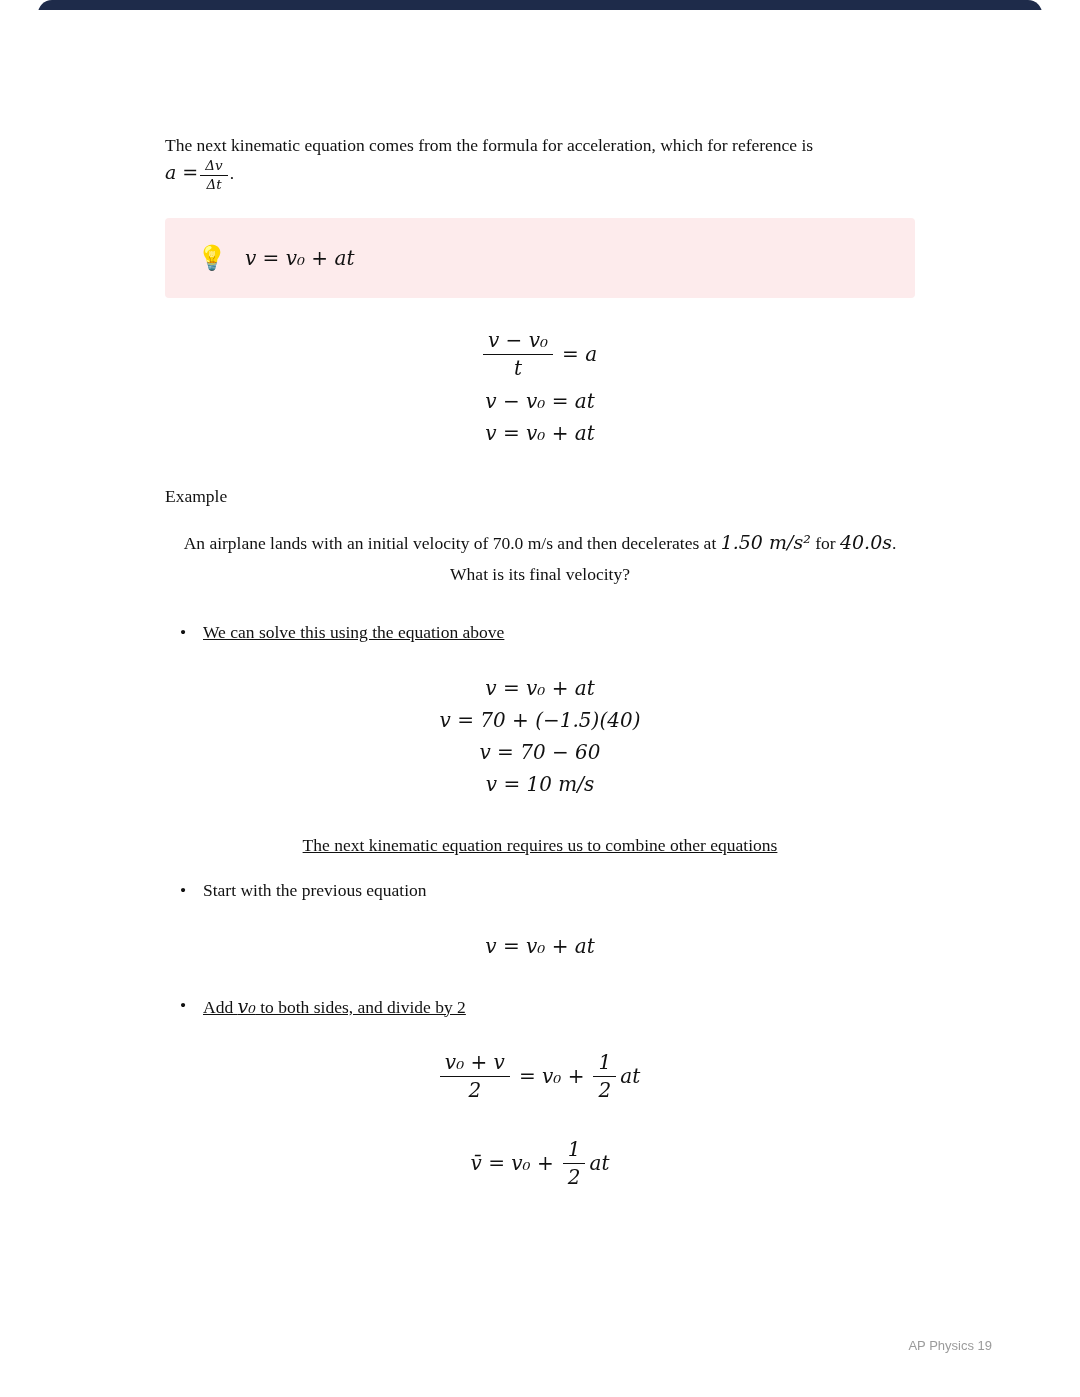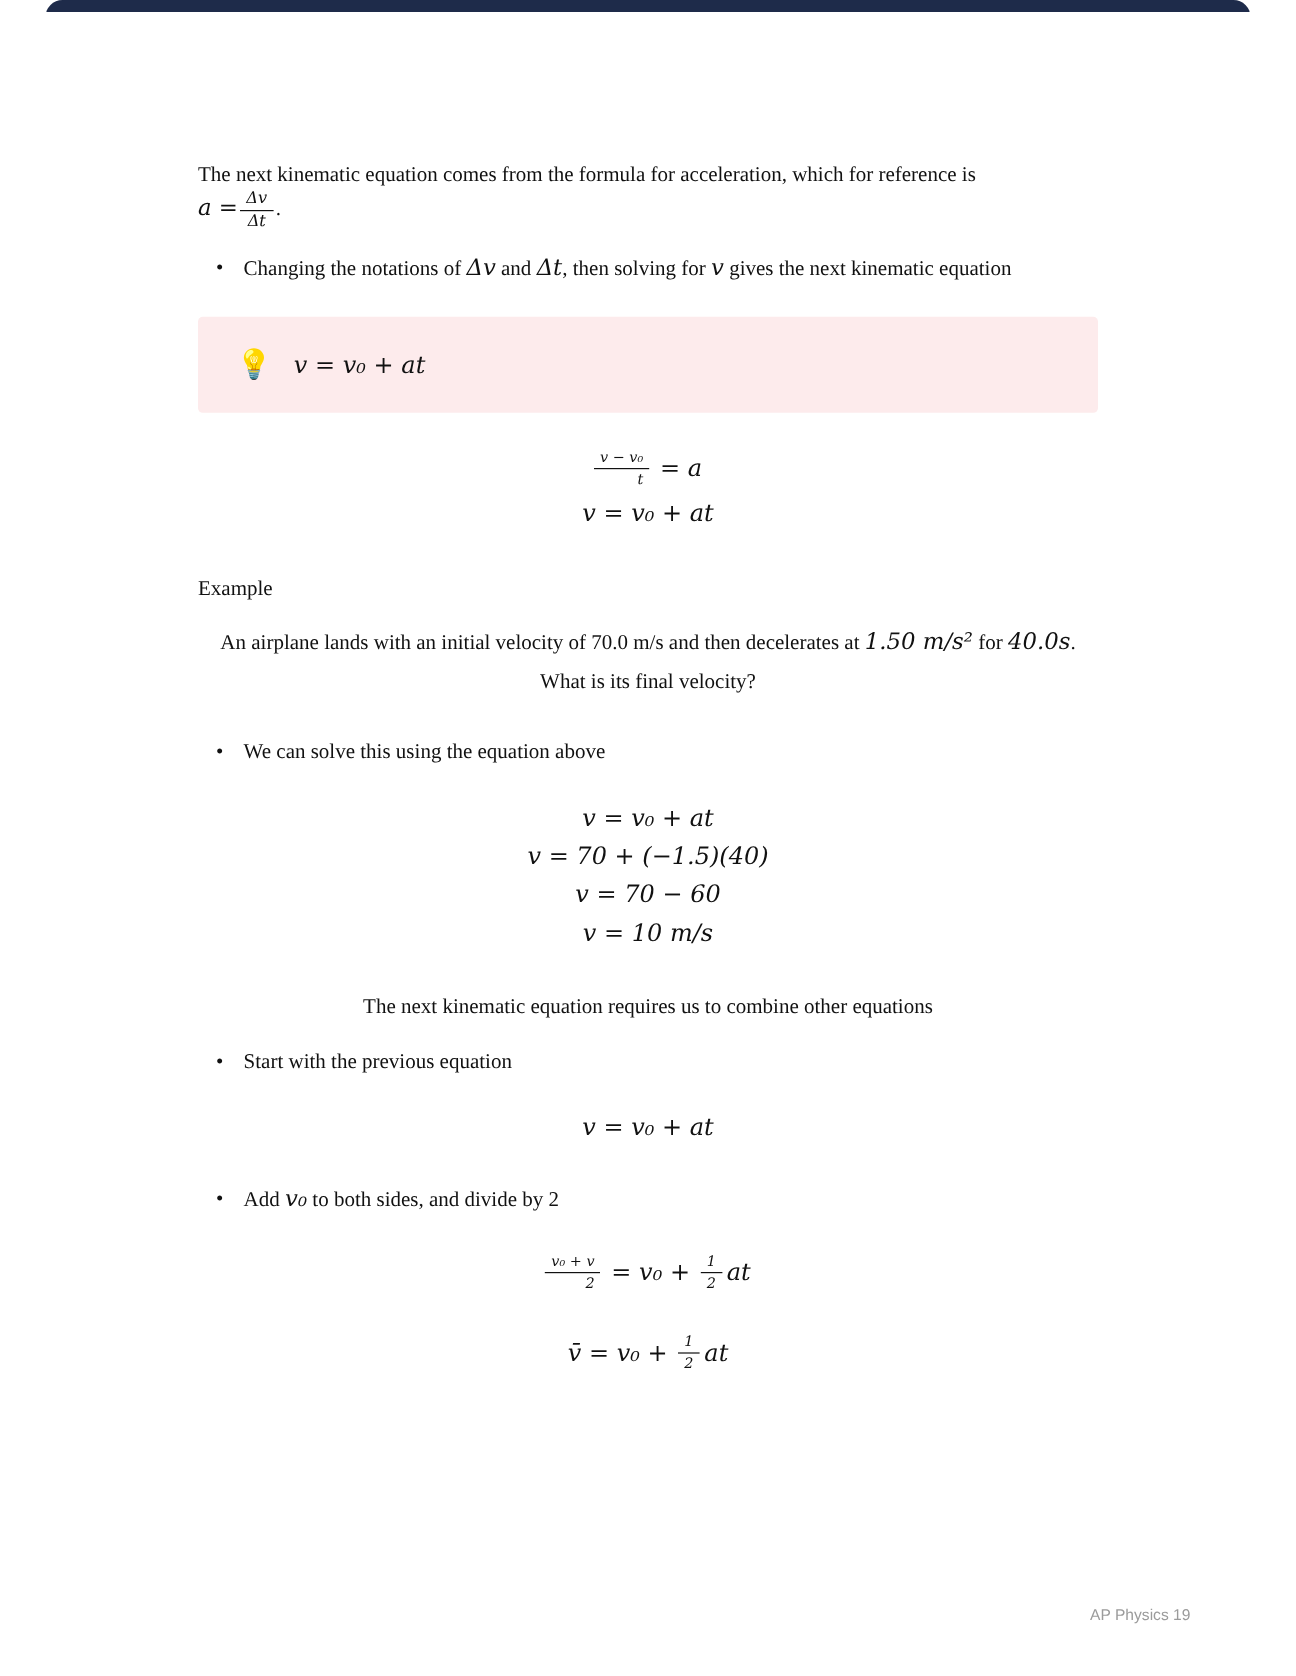--- a/index.html
+++ b/index.html
@@ -83,25 +83,25 @@
     line-height: 1.6;
   }
   .frac-line {
     display: flex;
     justify-content: center;
     align-items: center;
     gap: 9px;
     line-height: 1.25;
     padding: 4px 0;
   }
-  .frac-line .frac { font-size: 12px; text-align: right; }
+  .frac-line .frac { font-size: 20px; }
   .tail { margin-left: -5px; }
   .section-heading { margin-top: 34px; font-size: 17.5px; }
   .paragraph { margin-top: 16px; font-size: 17.5px; line-height: 1.75; text-align: center; }
-  .spacer-lg { margin-top: 30px; }
+  .spacer-lg { margin-top: 30px; text-decoration: underline; }
   
   .footer {
     position: absolute;
     left: 50px;
     right: 50px;
     bottom: 44px;
     display: flex;
     justify-content: flex-end;
     font-family: "Liberation Sans", sans-serif;
     font-size: 13px;
@@ -112,35 +112,35 @@
 </head>
 <body>
 
 <div class="page">
   <div class="top-bar"></div>
 
   <div class="content">
 
     <p class="body-text intro"><span>The next kinematic equation comes from the formula for acceleration, which for reference is</span><br><span class="inline-math">a =</span><span class="frac frac-small"><span class="num">Δv</span><span class="den">Δt</span></span><span>.</span></p>
 
-    <div class="bullet"><span>Changing the notations of </span><span class="inline-math">Δv</span><span> and </span><span class="inline-math">Δt</span><span>, then solving for </span><span class="inline-math">v</span><span> gives the next kinematic equation</span></div>
 
     <div class="callout">
       <span class="callout-icon">💡</span>
       <span class="callout-eq inline-math">v = v₀ + at</span>
     </div>
 
     <div class="math-block">
       <div class="math-line frac-line">
         <span class="frac">
             <span class="num">v − v₀</span>
             <span class="den">t</span>
           </span>
         <span>= a</span>
       </div>
+      <div class="math-line">v − v₀ = at</div>
       <div class="math-line">v = v₀ + at</div>
     </div>
 
     <p class="section-heading">Example</p>
 
     <p class="paragraph"><span>An airplane lands with an initial velocity of 70.0 m/s and then decelerates at </span><span class="inline-math">1.50 m/s²</span><span> for </span><span class="inline-math">40.0s</span><span>. What is its final velocity?</span></p>
 
     <div class="bullet spacer-lg"><span>We can solve this using the equation above</span></div>
 
     <div class="math-block">

